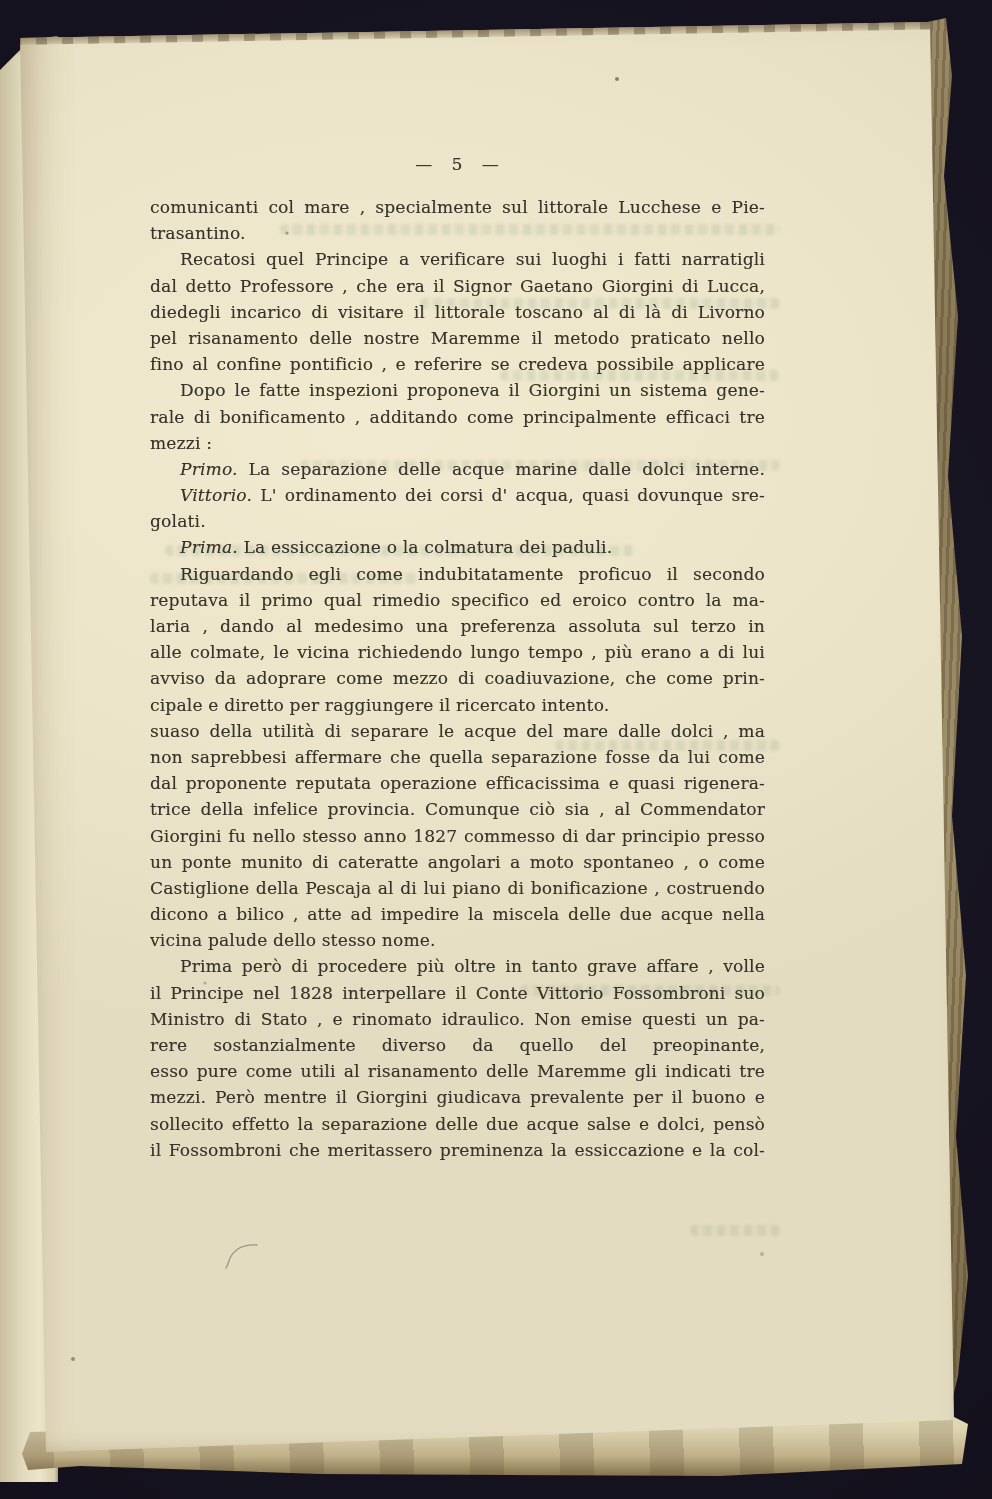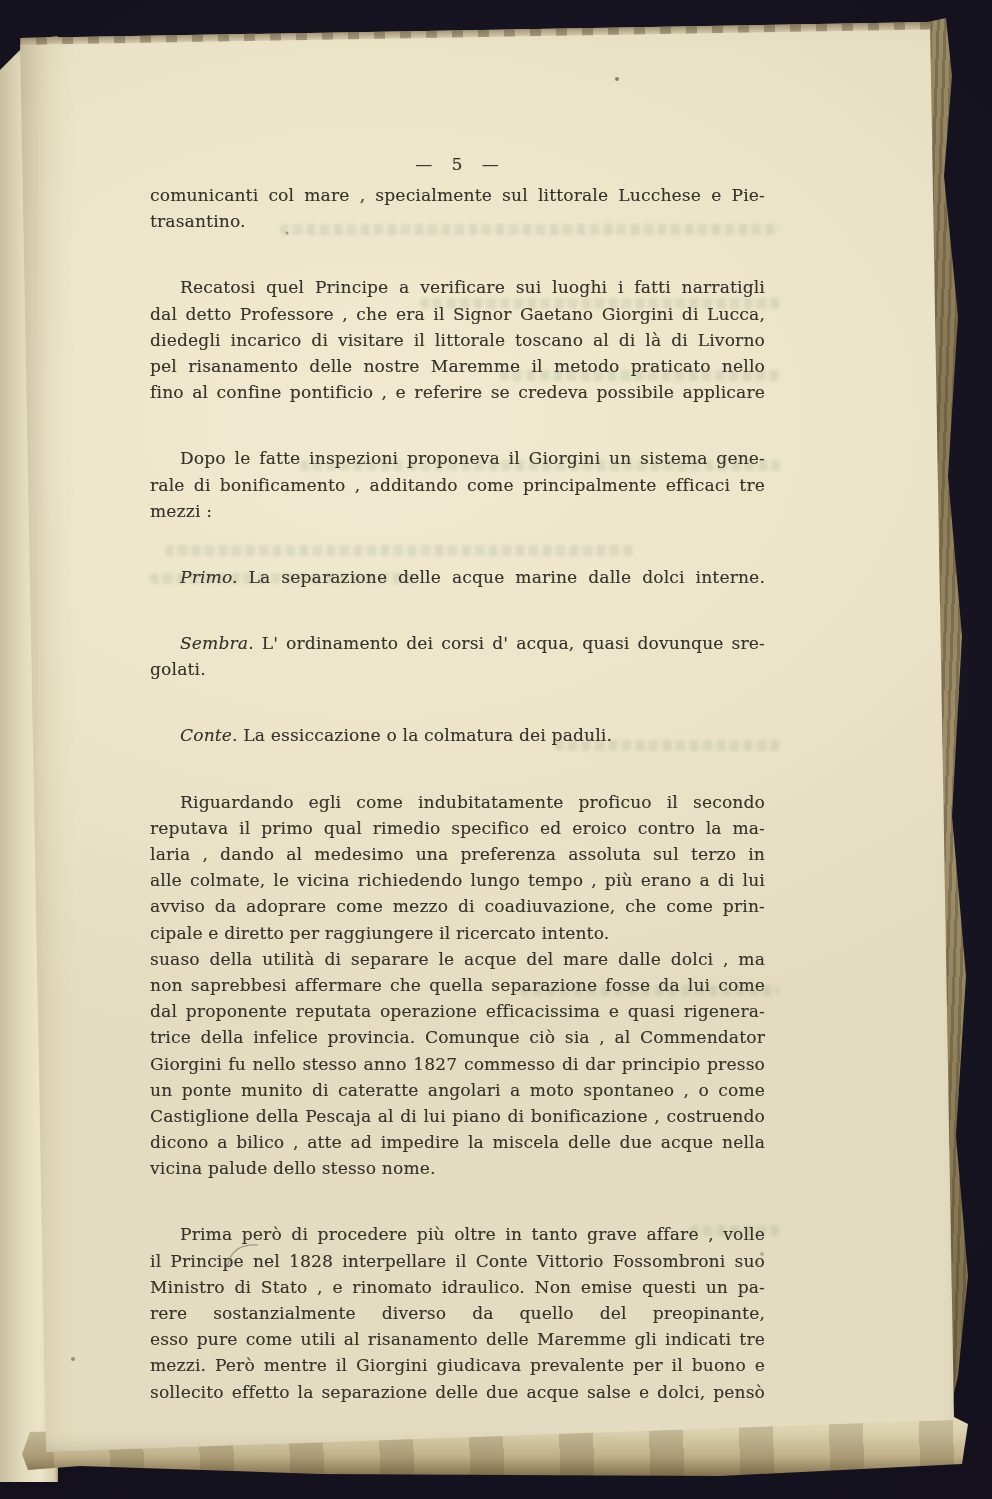--- a/index.html
+++ b/index.html
@@ -78,28 +78,28 @@
     filter:blur(1.7px);
   }
   
   .page-number{
     position:absolute;left:134px;top:134px;width:615px;z-index:3;
     text-align:center;font-size:17px;color:var(--ink);
     letter-spacing:1px;word-spacing:12px;
     text-shadow:.3px .3px 0 rgba(55,50,40,.35);
   }
   .text-block{
-    position:absolute;left:134px;top:162px;width:615px;z-index:3;
+    position:absolute;left:134px;top:174px;width:615px;z-index:3;
     font-size:17px;color:var(--ink);letter-spacing:.2px;
     text-shadow:.3px .3px 0 rgba(55,50,40,.35);
   }
   .ln{height:26.2px;line-height:26.2px;overflow:hidden;white-space:normal;}
   .ln.j{text-align:justify;text-align-last:justify;}
   .ln.j::after{content:"";display:inline-block;width:100%;height:0;}
-  .ln.ind{padding-left:30px;margin-top:40px;}
+  .ln.ind{padding-left:30px;}
   .ln i{font-style:italic;}
   
   .pencil-mark{position:absolute;left:208px;top:1218px;z-index:4;opacity:.7;}
   .specks{position:absolute;left:0;top:0;width:2px;height:2px;z-index:4;border-radius:50%;
     box-shadow:
       600px 58px 0 1px rgba(60,50,35,.55),
       270px 212px 0 .5px rgba(60,50,35,.4),
       745px 1233px 0 1px rgba(85,70,48,.3),
       188px 962px 0 .5px rgba(60,50,35,.3),
       56px 1338px 0 1px rgba(60,50,35,.45);
@@ -143,25 +143,25 @@
         </div>
         <div>
           <div class="ln j ind">Dopo le fatte inspezioni proponeva il Giorgini un sistema gene-</div>
           <div class="ln j">rale di bonificamento , additando come principalmente efficaci tre</div>
           <div class="ln">mezzi :</div>
         </div>
         <div>
           <div class="ln j ind"><i>Primo.</i> La separazione delle acque marine dalle dolci interne.</div>
         </div>
         <div>
-          <div class="ln j ind"><i>Sembra.</i> L' ordinamento dei corsi d' acqua, quasi dovunque sre-</div>
+          <div class="ln j ind"><i>Vittorio.</i> L' ordinamento dei corsi d' acqua, quasi dovunque sre-</div>
           <div class="ln">golati.</div>
         </div>
         <div>
-          <div class="ln ind"><i>Conte.</i> La essiccazione o la colmatura dei paduli.</div>
+          <div class="ln ind"><i>Prima.</i> La essiccazione o la colmatura dei paduli.</div>
         </div>
         <div>
           <div class="ln j ind">Riguardando egli come indubitatamente proficuo il secondo mezzo,</div>
           <div class="ln j">reputava il primo qual rimedio specifico ed eroico contro la ma-</div>
           <div class="ln j">laria , dando al medesimo una preferenza assoluta sul terzo in quanto</div>
           <div class="ln j">alle colmate, le vicina richiedendo lungo tempo , più erano a di lui</div>
           <div class="ln j">avviso da adoprare come mezzo di coadiuvazione, che come prin-</div>
           <div class="ln">cipale e diretto per raggiungere il ricercato intento.</div>
         </div>
         <div>
@@ -176,20 +176,21 @@
           <div class="ln">vicina palude dello stesso nome.</div>
         </div>
         <div>
           <div class="ln j ind">Prima però di procedere più oltre in tanto grave affare , volle</div>
           <div class="ln j">il Principe nel 1828 interpellare il Conte Vittorio Fossombroni suo</div>
           <div class="ln j">Ministro di Stato , e rinomato idraulico. Non emise questi un pa-</div>
           <div class="ln j">rere sostanzialmente diverso da quello del preopinante, riconoscendo</div>
           <div class="ln j">esso pure come utili al risanamento delle Maremme gli indicati tre</div>
           <div class="ln j">mezzi. Però mentre il Giorgini giudicava prevalente per il buono e</div>
           <div class="ln j">sollecito effetto la separazione delle due acque salse e dolci, pensò</div>
+          <div class="ln j">il Fossombroni che meritassero preminenza la essiccazione e la col-</div>
         </div>
       </div>
 
     <svg class="pencil-mark" width="44" height="34" viewBox="0 0 44 34">
       <path d="M4 26 C 7 14, 16 6, 33 7 M4 26 l-2 4" fill="none" stroke="#7e7a74" stroke-width="1.4" stroke-linecap="round"></path>
     </svg>
 
     <div class="specks"></div>
   </div>
 

